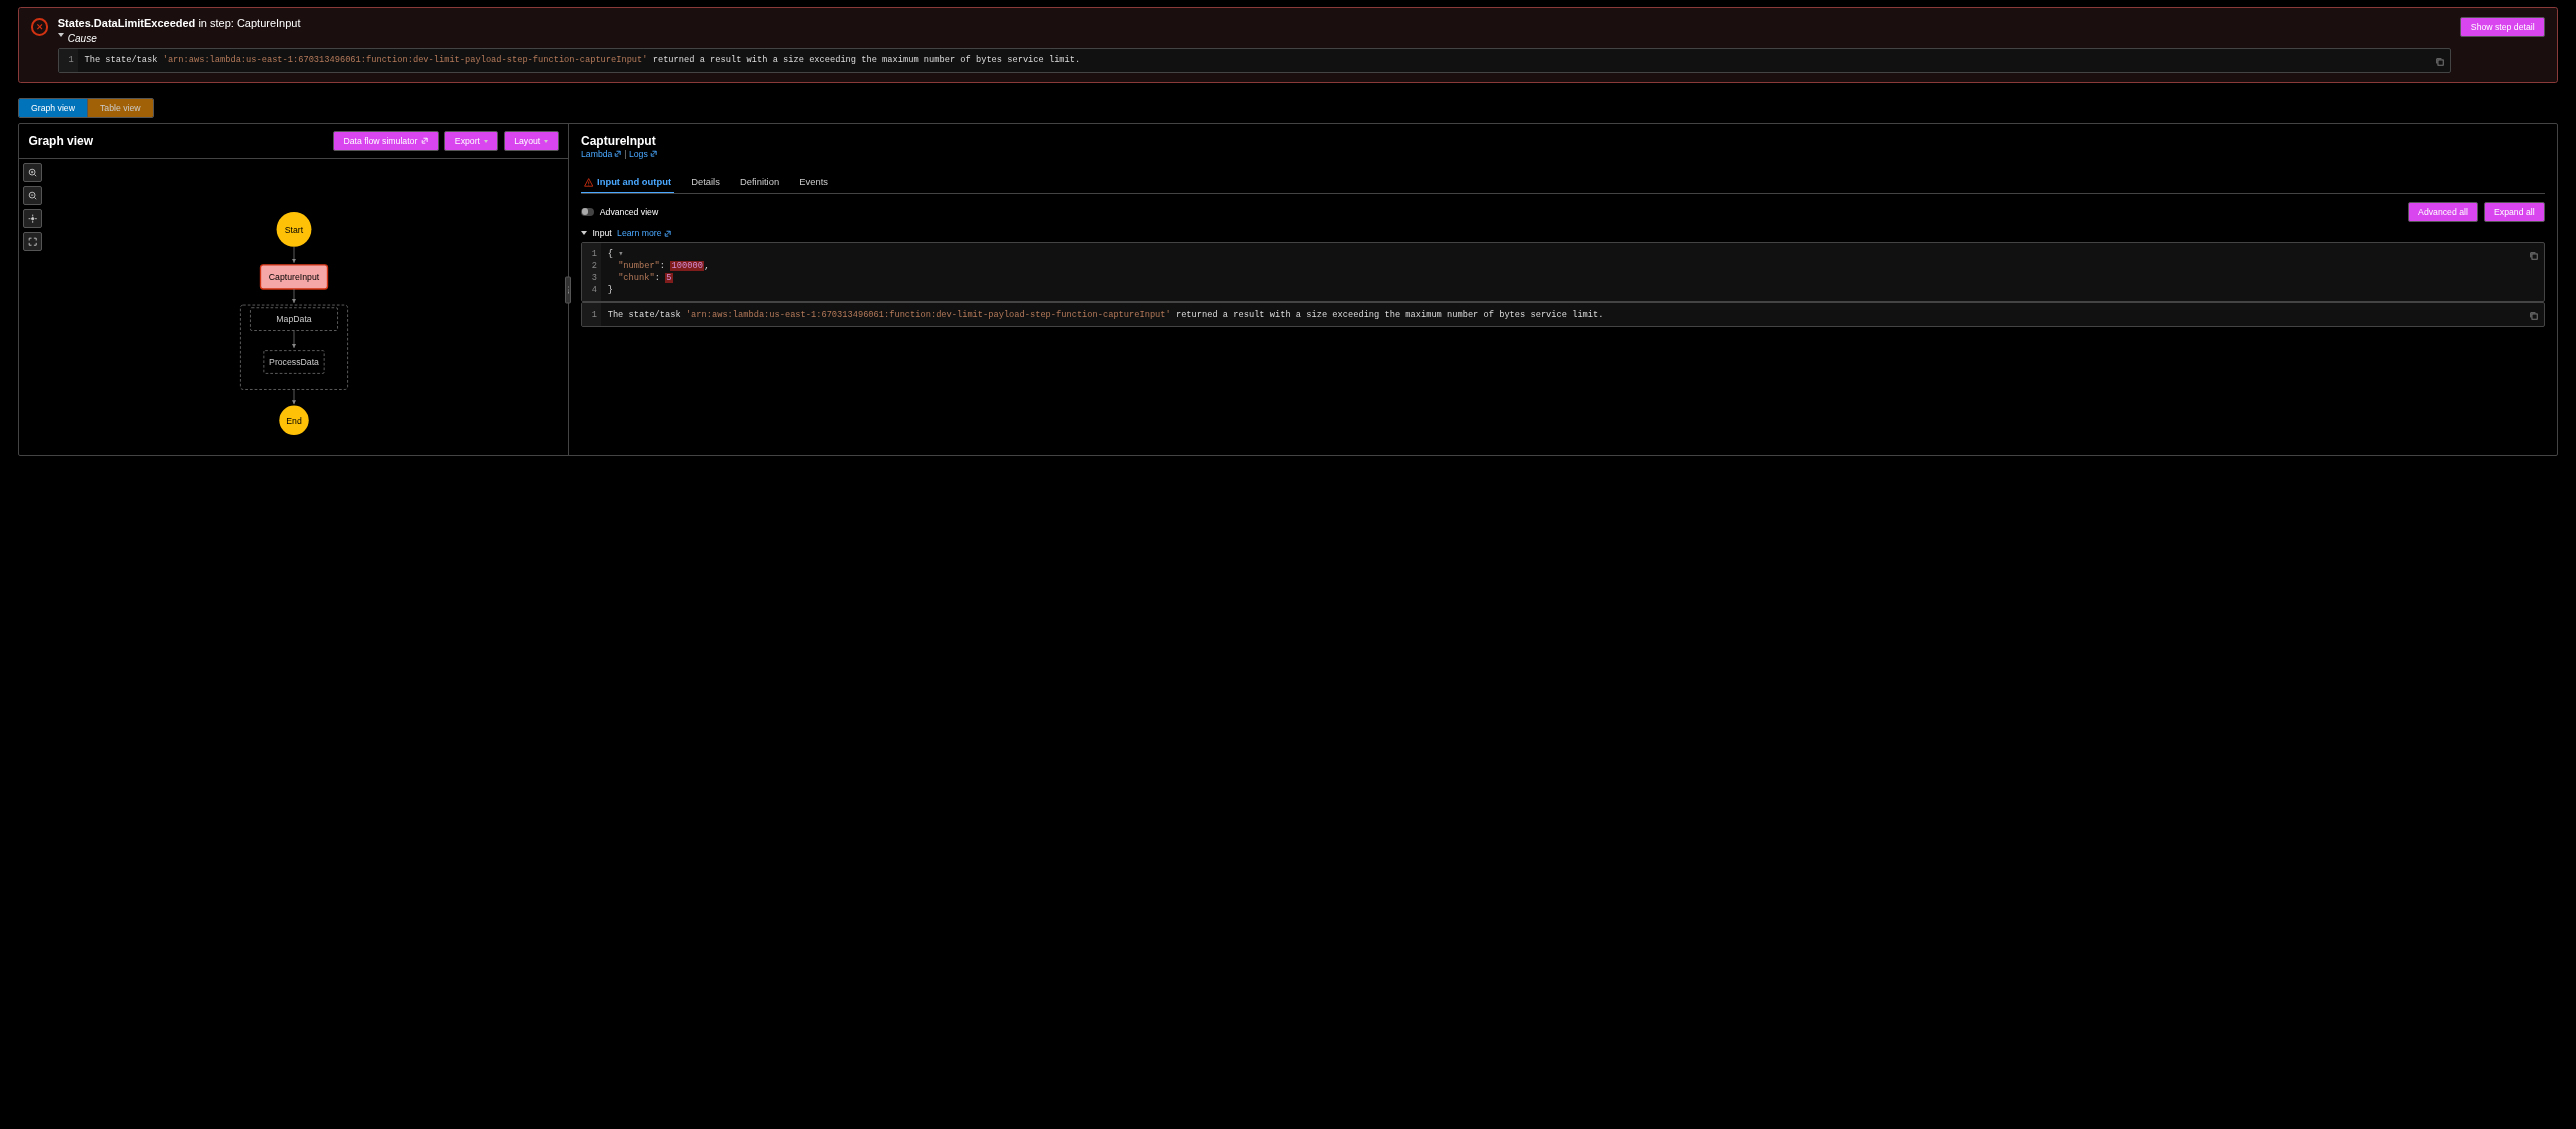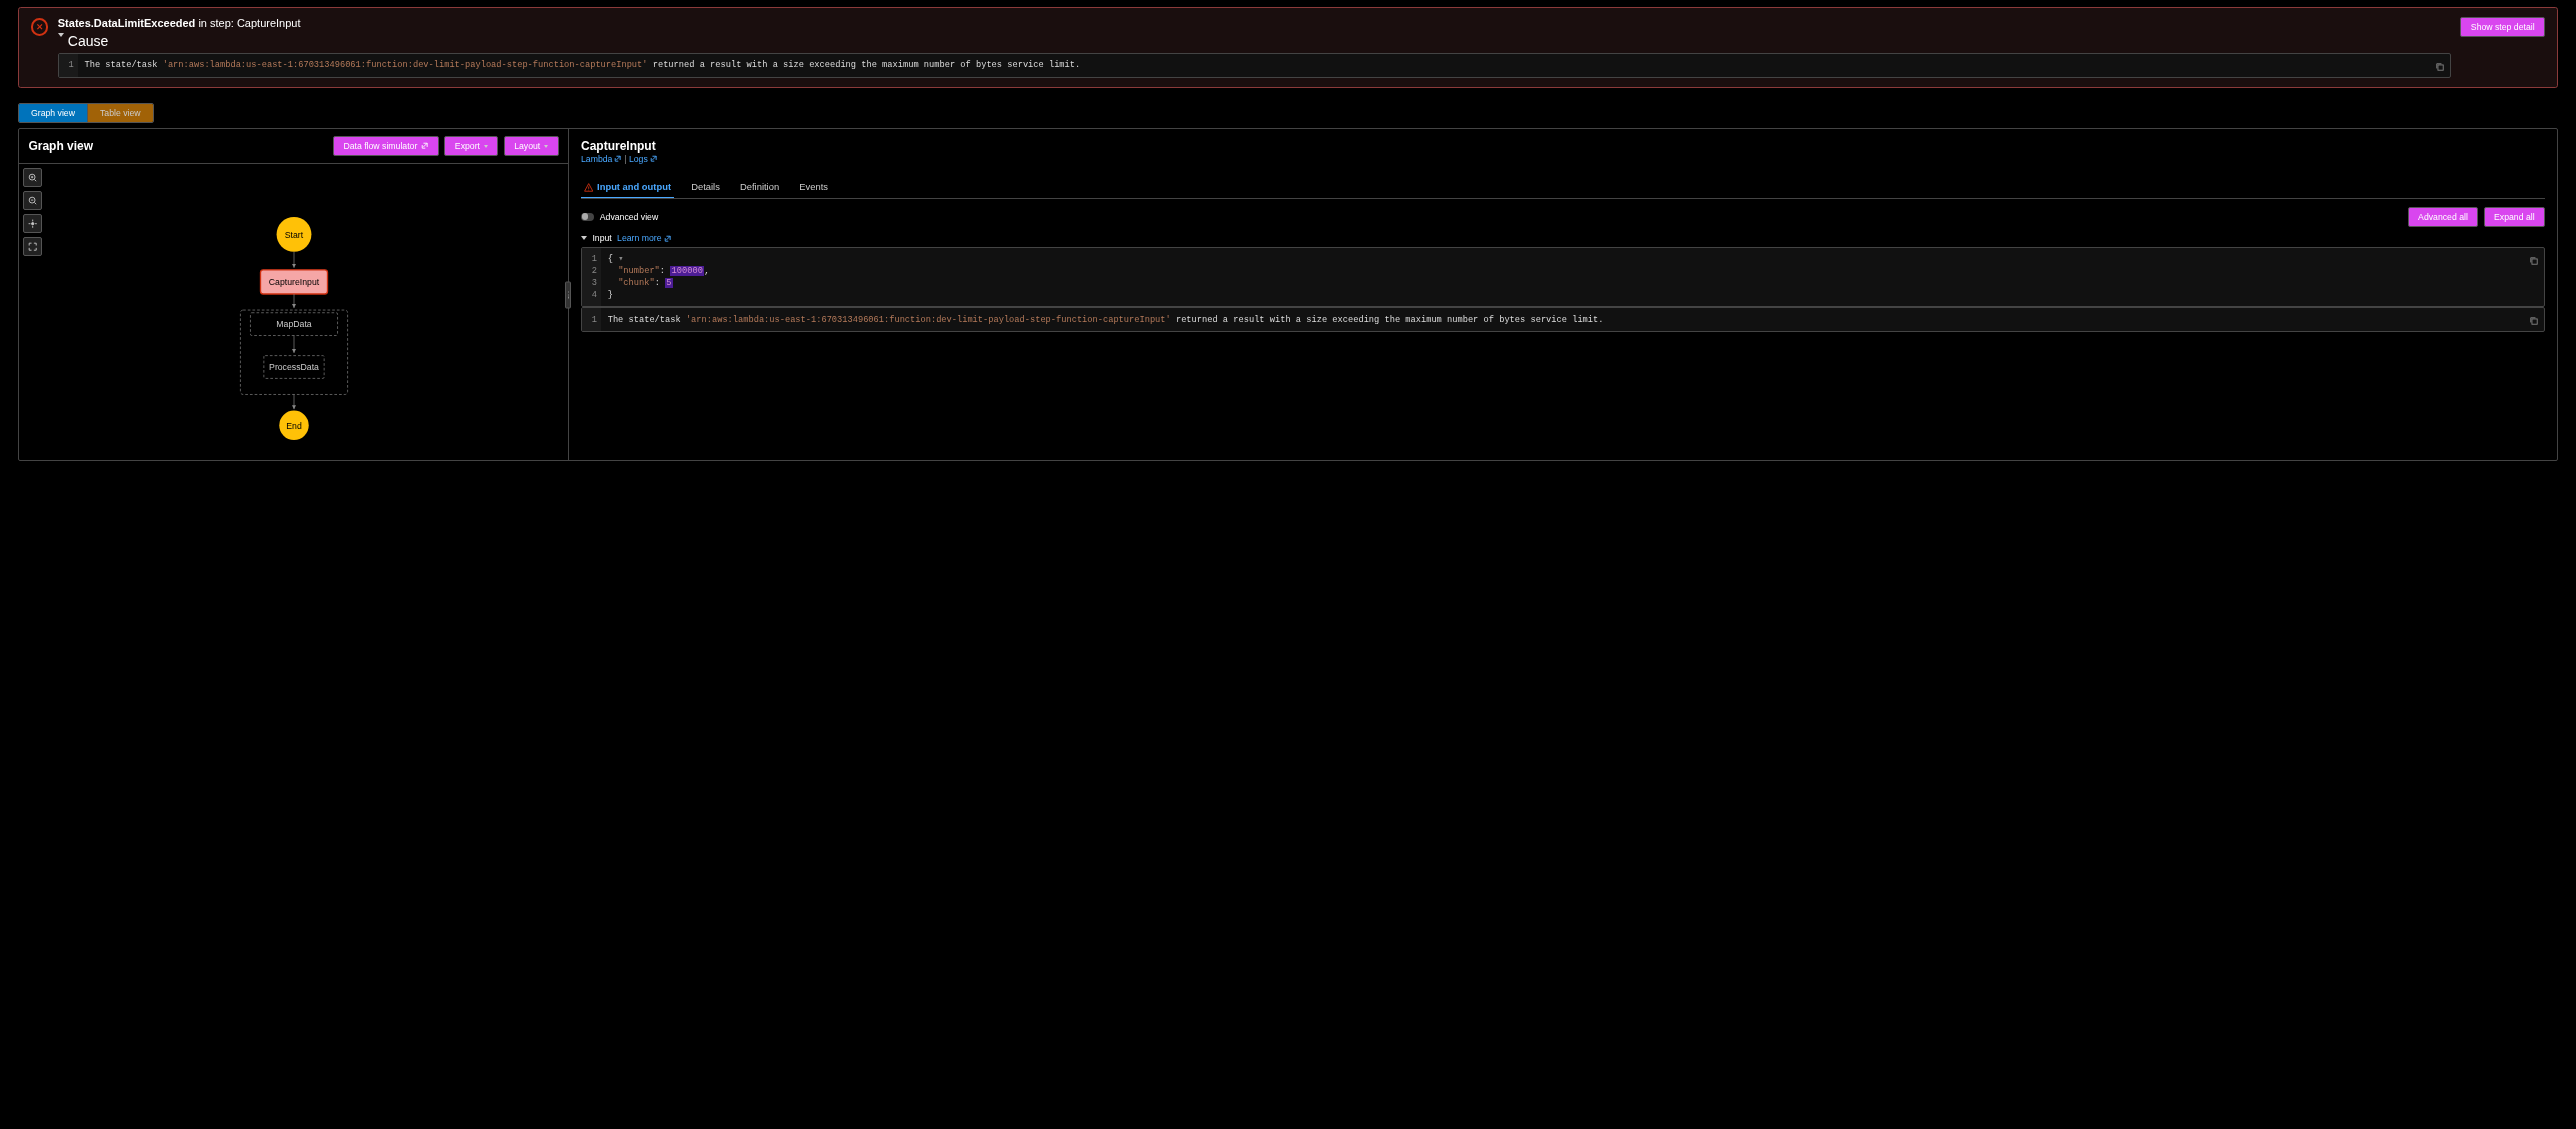--- a/index.html
+++ b/index.html
@@ -25,21 +25,21 @@
   width: 17.4px; height: 17.4px;
   border: 2px solid #d13212;
   border-radius: 50%;
   display: flex; align-items: center; justify-content: center;
   margin-top: 1.3px;
 }
 .error-icon-wrap svg { width: 9.4px; height: 9.4px; }
 .error-content { flex: 1; }
 .error-title { font-size: 11px; color: #fff; margin-bottom: 4px; }
 .error-title b { font-weight: 700; }
-.cause-row { display: flex; align-items: flex-start; gap: 4px; margin-bottom: 4px; font-size: 14px; }
+.cause-row { display: flex; align-items: flex-start; gap: 4px; margin-bottom: 4px; font-size: 10px; font-style: italic; }
 .triangle-down {
   width: 0; height: 0;
   border-left: 3.4px solid transparent;
   border-right: 3.4px solid transparent;
   border-top: 4px solid #ccc;
 }
 .code-box {
   background: #111;
   border: 0.7px solid #444;
   border-radius: 2px;
@@ -58,21 +58,21 @@
 }
 .code-content {
   padding: 5.4px 6.7px;
   color: #ddd;
   line-height: 12px;
   white-space: pre-wrap;
   word-break: break-all;
   flex: 1;
 }
 .str { color: #b57a5a; }
-.num { color: #d28cd2; background: #4c1d95; padding: 0 1.3px; }
+.num { color: #d28cd2; background: #7f1d1d; padding: 0 1.3px; }
 .copy-btn {
   position: absolute;
   right: 4px; top: 4px;
   background: transparent;
   border: none;
   color: #888;
   cursor: pointer;
   padding: 1.3px;
 }
 .copy-btn svg { width: 9.4px; height: 9.4px; }

